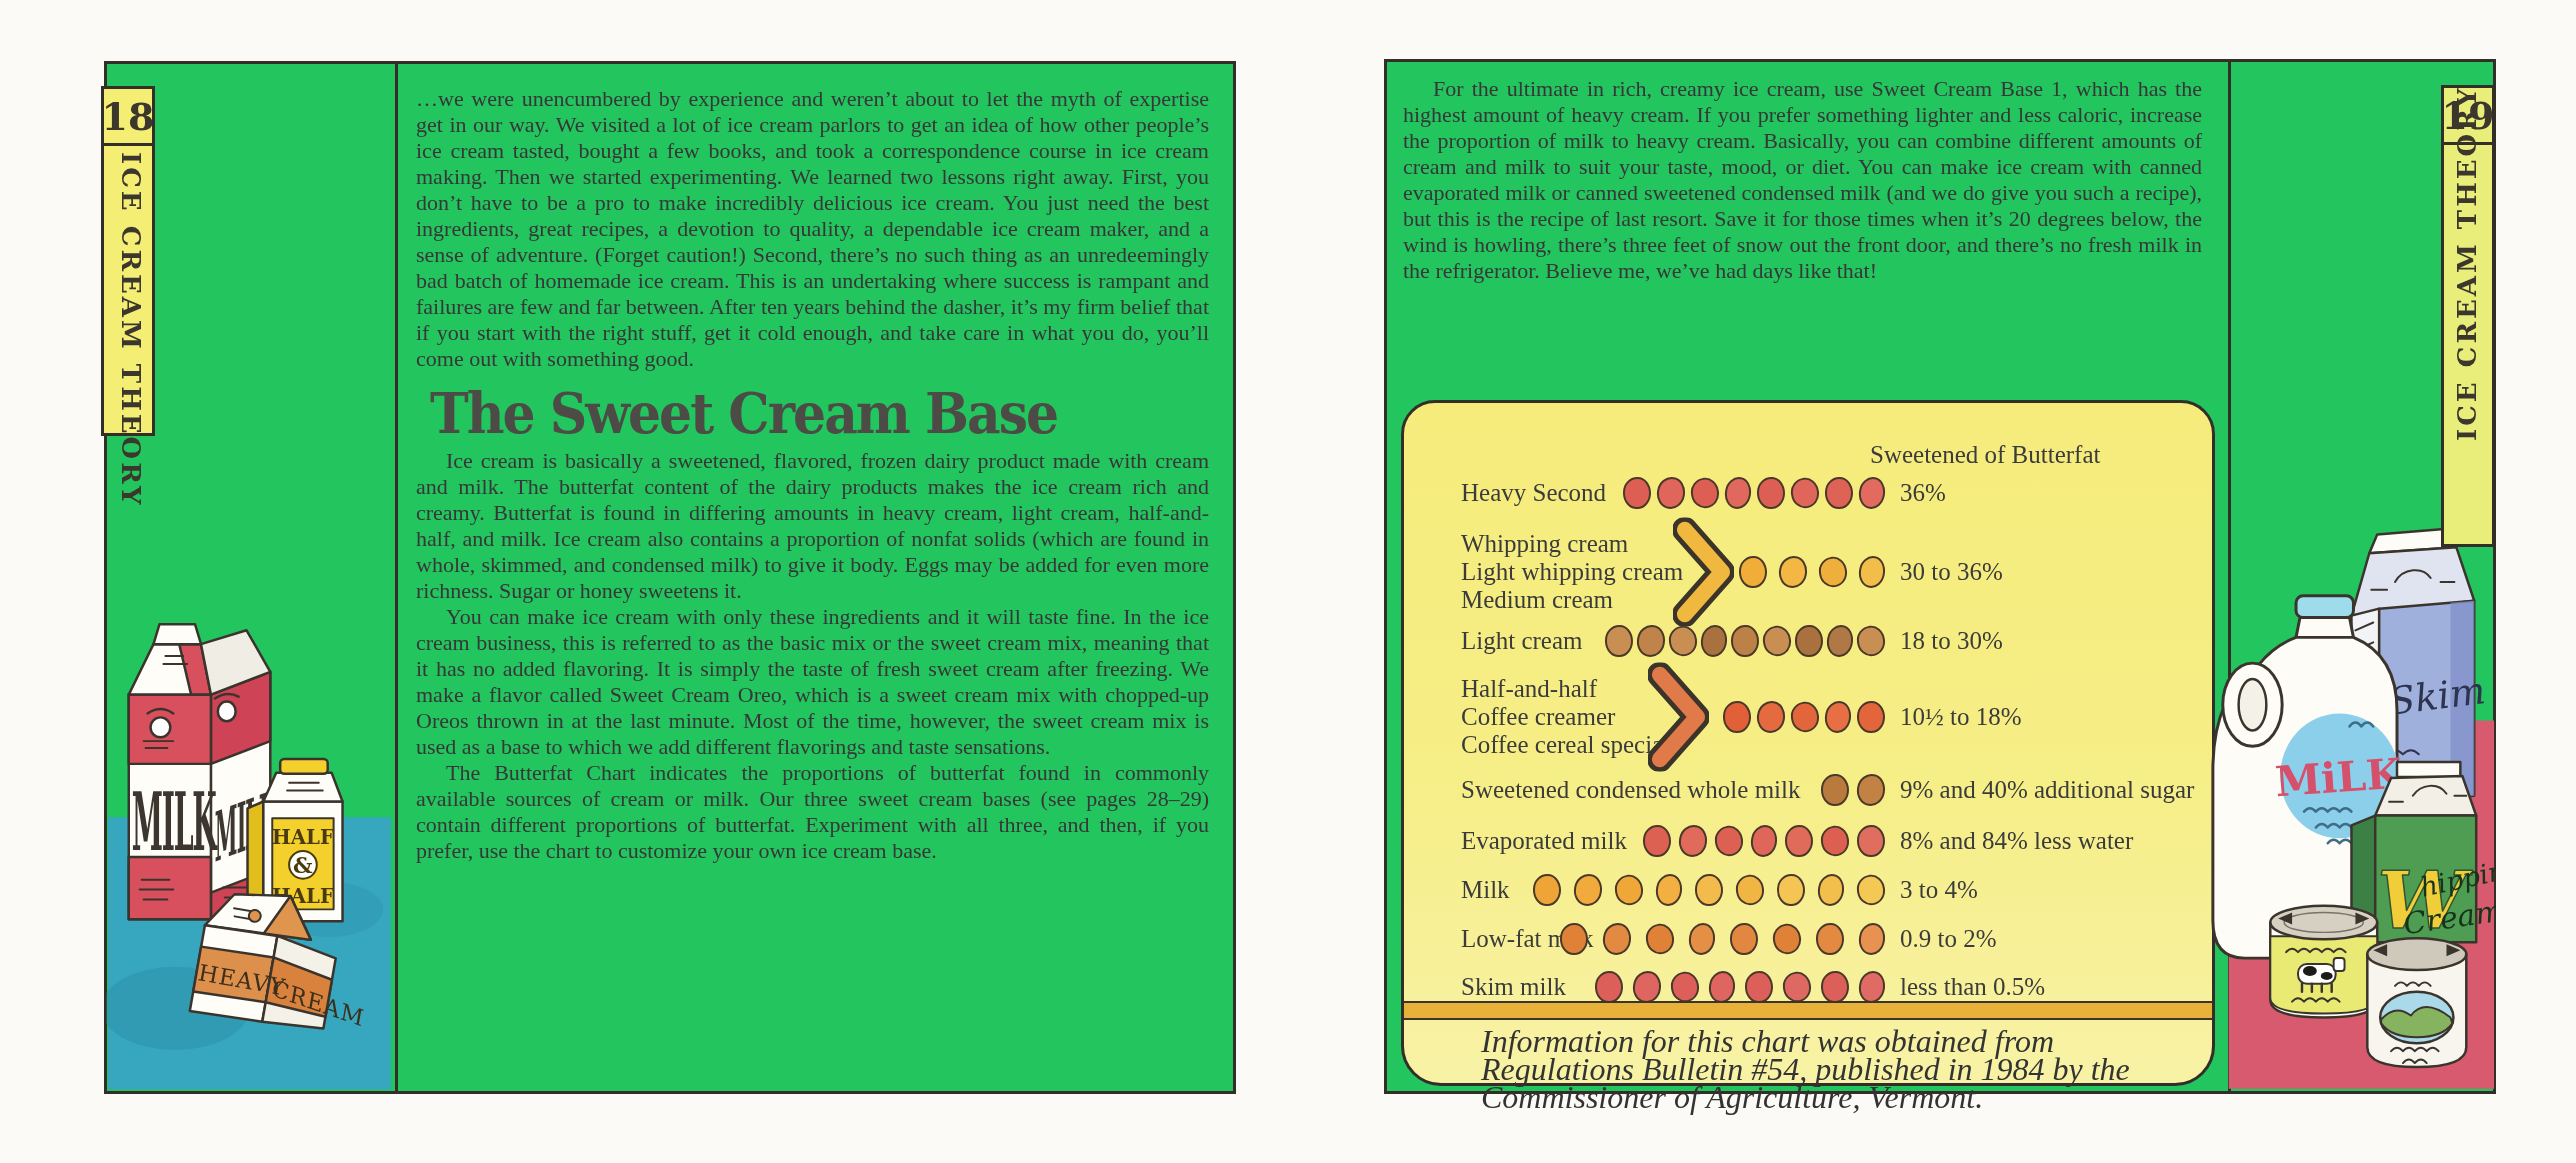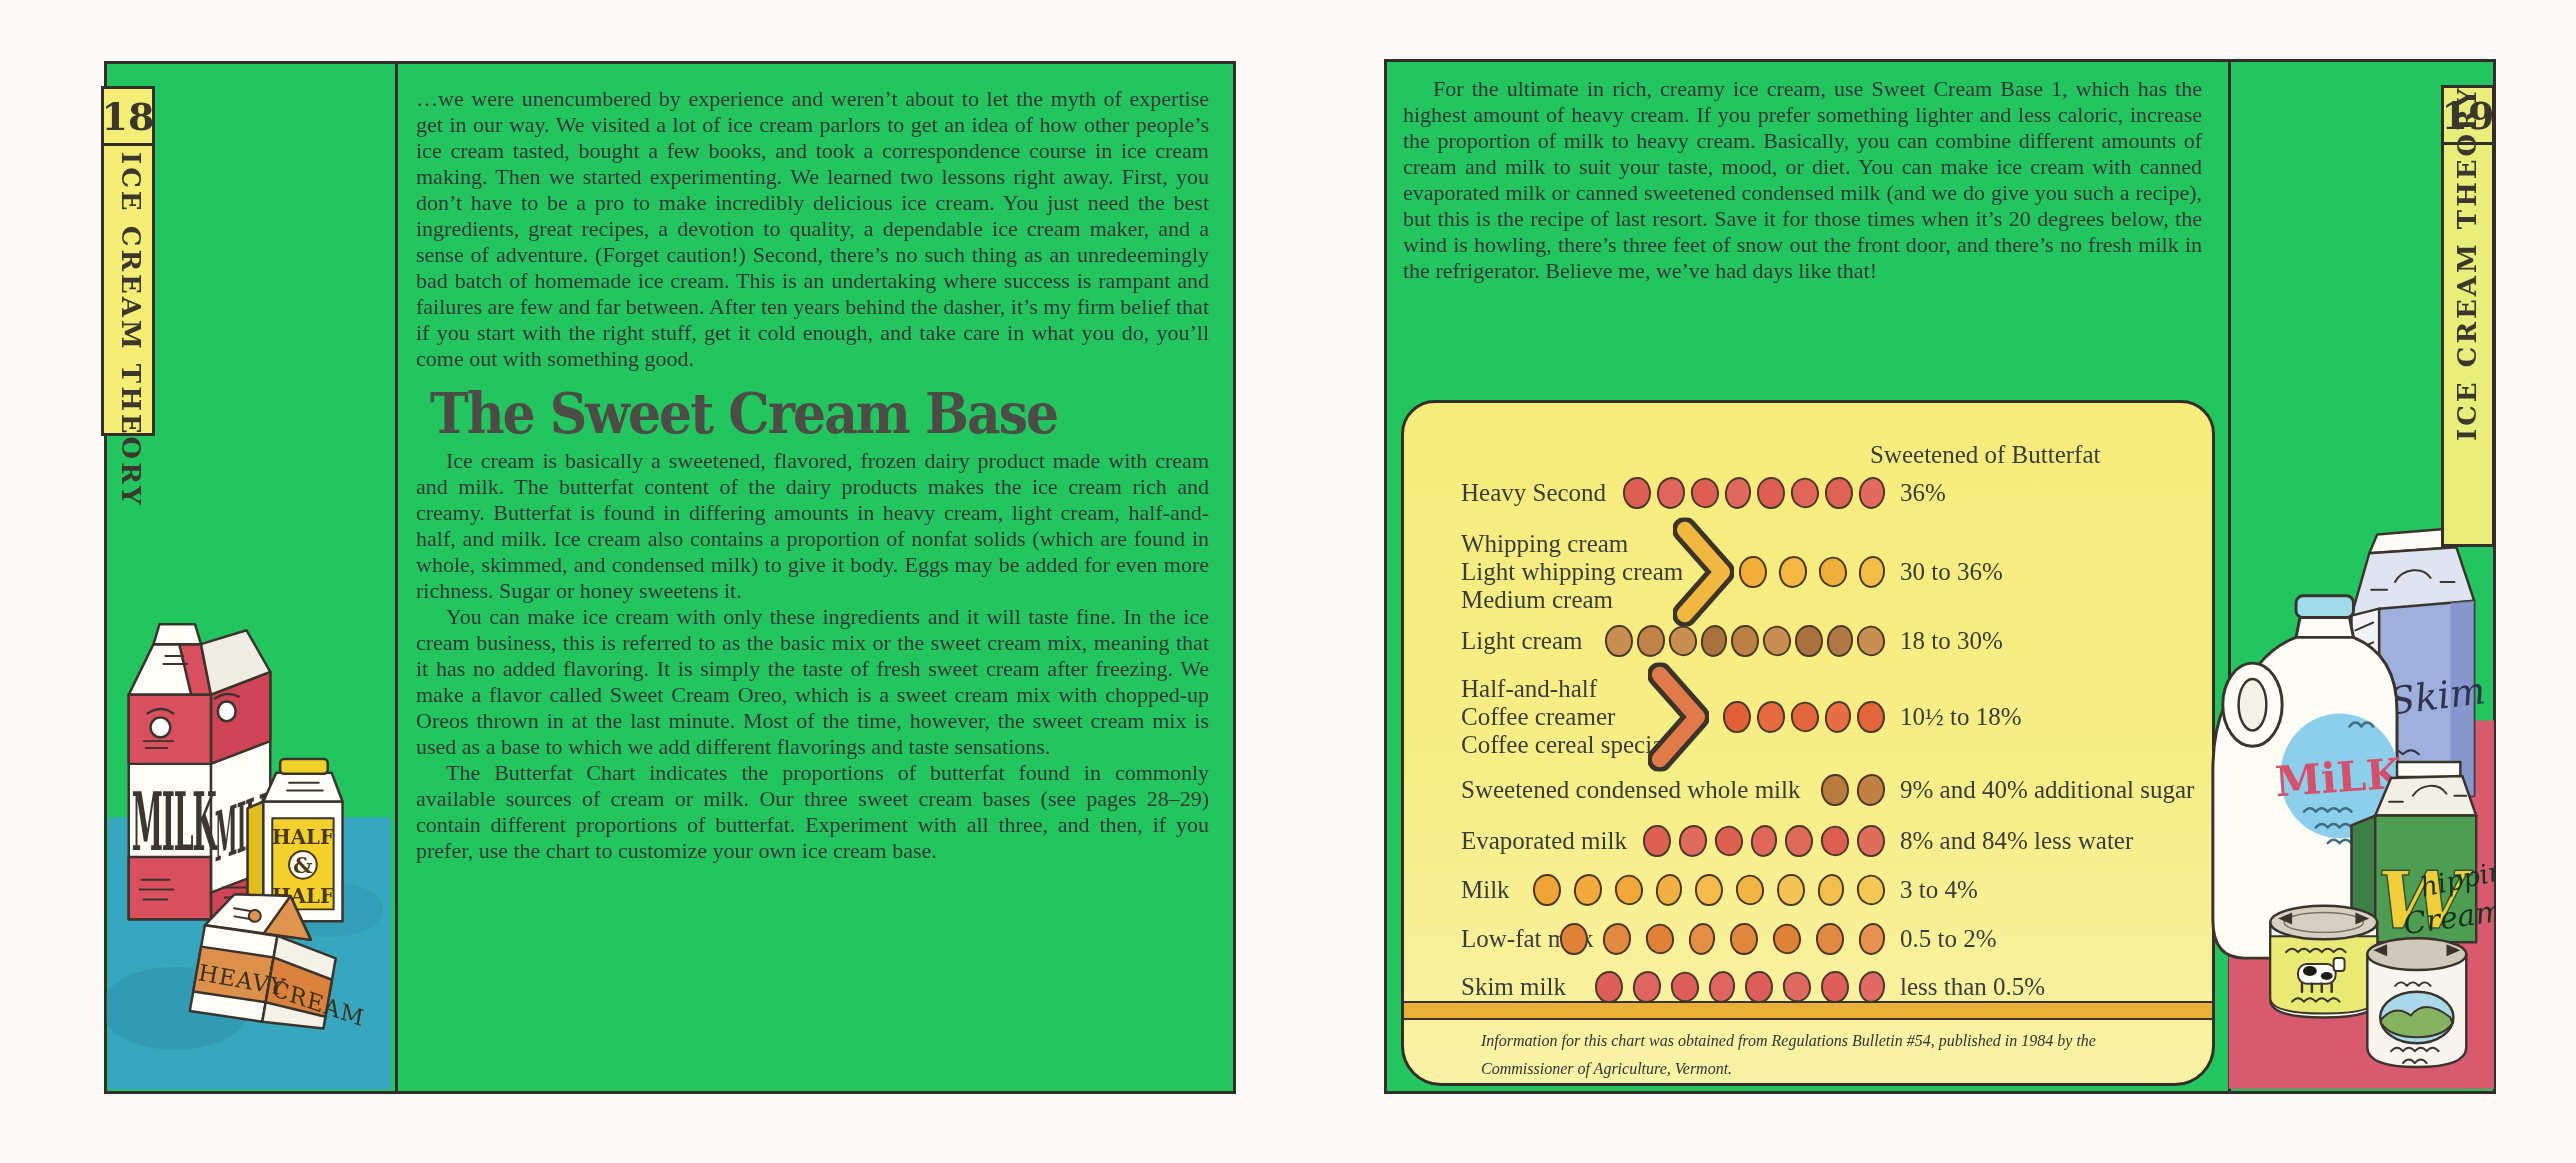--- a/index.html
+++ b/index.html
@@ -48,21 +48,21 @@
   .dots i:nth-child(2n){transform:rotate(9deg);}
   .dots i:nth-child(3n){transform:rotate(-8deg) scaleY(.95);}
   .dots i:nth-child(4n){width:26px;}
   .crow .chev{position:absolute;transform:translateY(-50%);}
   #row1{top:90px;} #row2{top:169px;} #row3{top:238px;} #row4{top:314px;} #row5{top:387px;}
   #row6{top:438px;} #row7{top:487px;} #row8{top:536px;} #row9{top:584px;}
   #row2 .chev{left:269px;} #row4 .chev{left:244px;}
   #gold-stripe{position:absolute;left:0;right:0;top:598px;height:15px;background:#e7b13a;
      border-top:2px solid #3a342c;border-bottom:2px solid #3a342c;}
   #chart-footnote{position:absolute;left:77px;top:624px;width:686px;font-style:italic;
-     font-size:16px;line-height:28px;color:#333;}
+     font-size:32px;line-height:28px;color:#333;}
 
   
   #left-illo{position:absolute;left:106px;top:414px;z-index:2;}
   #right-illo{position:absolute;left:2201px;top:61px;z-index:4;}
   svg text{font-family:"DejaVu Serif",serif;}
 </style>
 </head>
 <body>
 
 <div id="canvas">
@@ -249,21 +249,21 @@
         <div class="dots" style="gap: 15px;">
             <i style="background: rgb(224, 129, 56);"></i>
             <i style="background: rgb(227, 138, 66);"></i>
             <i style="background: rgb(224, 129, 56);"></i>
             <i style="background: rgb(229, 142, 70);"></i>
             <i style="background: rgb(226, 135, 64);"></i>
             <i style="background: rgb(224, 129, 56);"></i>
             <i style="background: rgb(227, 138, 66);"></i>
             <i style="background: rgb(231, 146, 80);"></i>
           </div>
-        <span class="val">0.5 to 2%</span>
+        <span class="val">0.9 to 2%</span>
       </div>
       <div class="crow" id="row9">
         <span class="lbl">Skim milk</span>
         <div class="dots" style="gap: 10px;">
             <i style="background: rgb(220, 95, 90);"></i>
             <i style="background: rgb(222, 101, 96);"></i>
             <i style="background: rgb(220, 95, 90);"></i>
             <i style="background: rgb(222, 101, 96);"></i>
             <i style="background: rgb(220, 95, 90);"></i>
             <i style="background: rgb(222, 104, 98);"></i>

